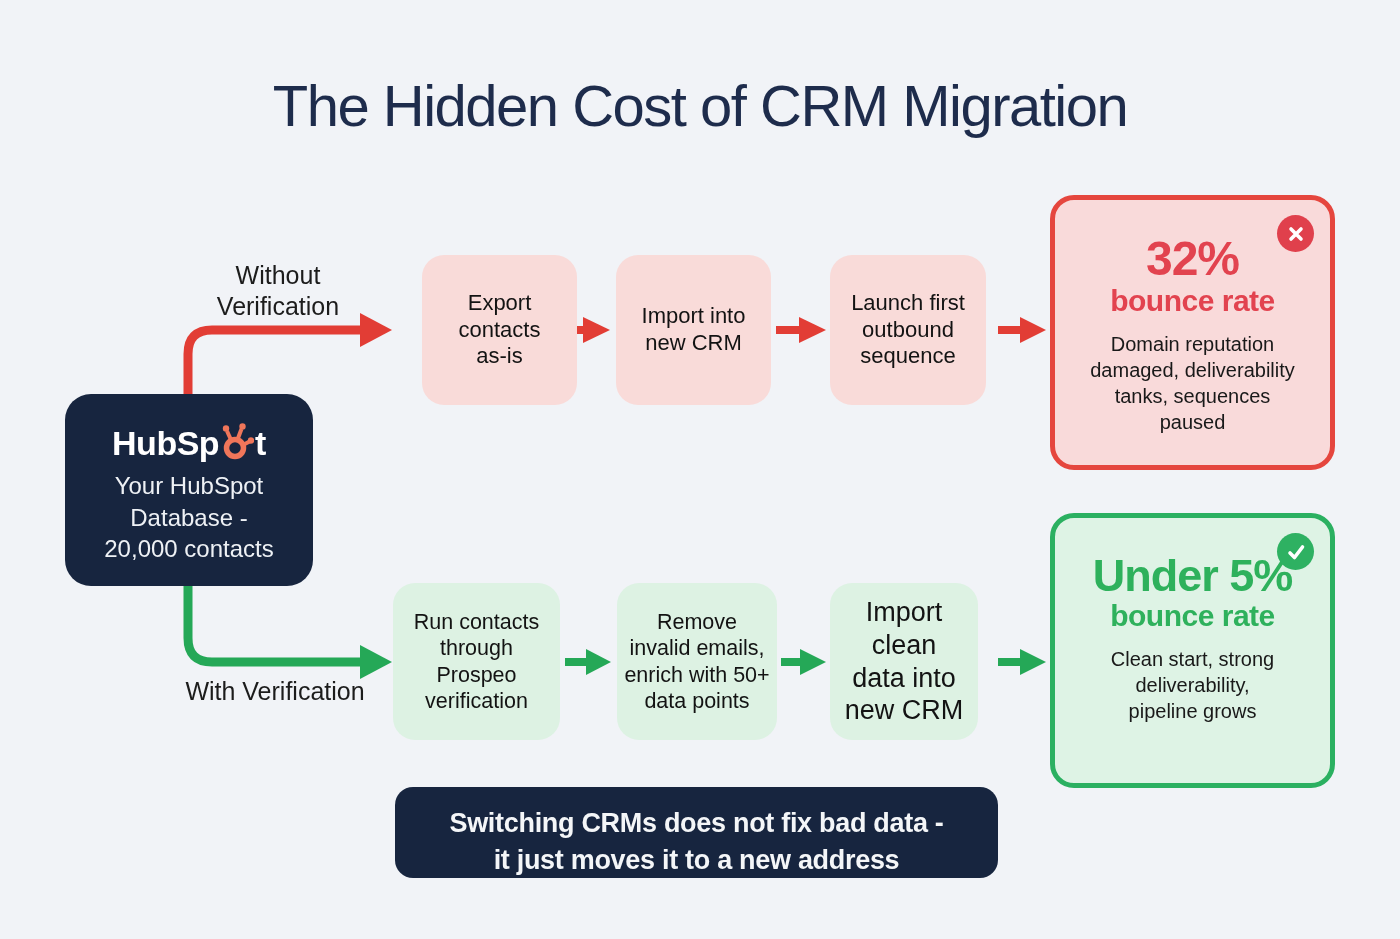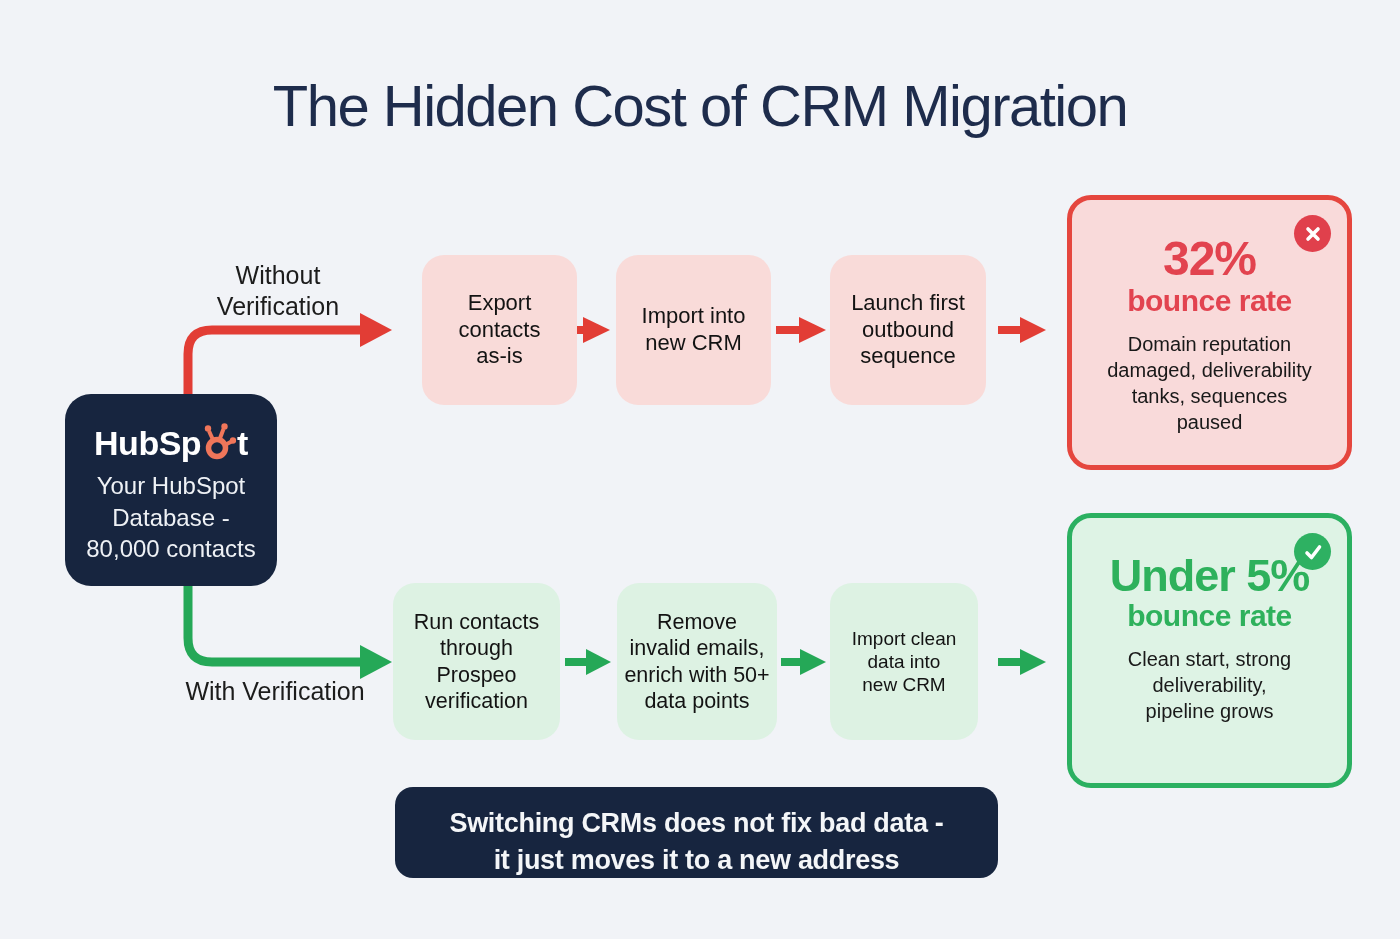--- a/index.html
+++ b/index.html
@@ -21,21 +21,21 @@
   .connectors { position:absolute; left:0; top:0; }
 
   .branch-label {
     position:absolute; text-align:center; font-size:25px;
     color:#1c1c1c; line-height:1.25;
   }
   .label-without { left:168px; top:260px; width:220px; }
   .label-with   { left:150px; top:676px; width:250px; }
 
   .hubspot-card {
-    position:absolute; left:65px; top:394px; width:212px; height:192px;
+    position:absolute; left:65px; top:394px; width:248px; height:192px;
     background:#17253f; border-radius:26px;
     display:flex; flex-direction:column; align-items:center;
     justify-content:flex-start; padding-top:22px;
   }
   .hs-logo { display:flex; align-items:flex-end; height:44px; }
   .hs-logo span {
     color:#ffffff; font-size:34px; font-weight:bold; letter-spacing:-0.5px;
     line-height:1;
   }
   .hs-logo svg { margin:0 1px -1px 1px; }
@@ -50,25 +50,25 @@
     text-align:center; font-size:22px; line-height:1.22; color:#131313;
     padding:6px;
   }
   .step.pink  { background:#f9dbd9; top:255px; height:150px; }
   .step.green { background:#ddf2e3; top:583px; height:157px; }
   .step1t { left:396px; width:155px;margin-left:26px; }
   .step2t { left:616px; width:155px; }
   .step3t { left:830px; width:156px; }
   .step1b { left:393px; width:167px; font-size:21.5px; }
   .step2b { left:617px; width:160px; font-size:21.5px; }
-  .step3b { left:830px; width:148px; font-size:19px; }
+  .step3b { left:830px; width:148px; font-size:27px; }
 
   .result-card {
     position:absolute; left:1050px; width:285px; height:275px;
-    border-radius:24px; text-align:center; padding-top:34px;margin-left:17px;
+    border-radius:24px; text-align:center; padding-top:34px;
   }
   .result-red   { top:195px; background:#f9dada; border:5px solid #e5463e; }
   .result-green { top:513px; background:#def3e5; border:5px solid #2bb061; }
   .result-stat  { font-weight:bold; letter-spacing:-1px; line-height:1.05; }
   .result-red  .result-stat  { font-size:48px; color:#e2434f; }
   .result-green .result-stat { font-size:45px; color:#2eb15c; }
   .result-statlabel { font-weight:bold; font-size:30px; line-height:1.15; letter-spacing:-0.5px; }
   .result-red  .result-statlabel { color:#e2434f; }
   .result-green .result-statlabel { color:#2eb15c; }
   .result-desc {
@@ -149,21 +149,21 @@
         <circle cx="6" cy="7.5" r="3.2" fill="#f0765a"></circle>
         <line x1="17.5" y1="18.5" x2="21.5" y2="8" stroke="#f0765a" stroke-width="4"></line>
         <circle cx="22.5" cy="5.5" r="3.2" fill="#f0765a"></circle>
         <line x1="23" y1="24" x2="29.5" y2="20.5" stroke="#f0765a" stroke-width="4"></line>
         <circle cx="31" cy="19.5" r="3.2" fill="#f0765a"></circle>
       </svg>
       <span>t</span>
     </div>
     <div class="hs-desc pre">Your HubSpot
 Database -
-80,000 contacts</div>
+20,000 contacts</div>
   </div>
 
   <div class="step pink step1t">
     <span class="pre">Export
 contacts
 as-is</span>
   </div>
   <div class="step pink step2t">
     <span class="pre">Import into
 new CRM</span>

